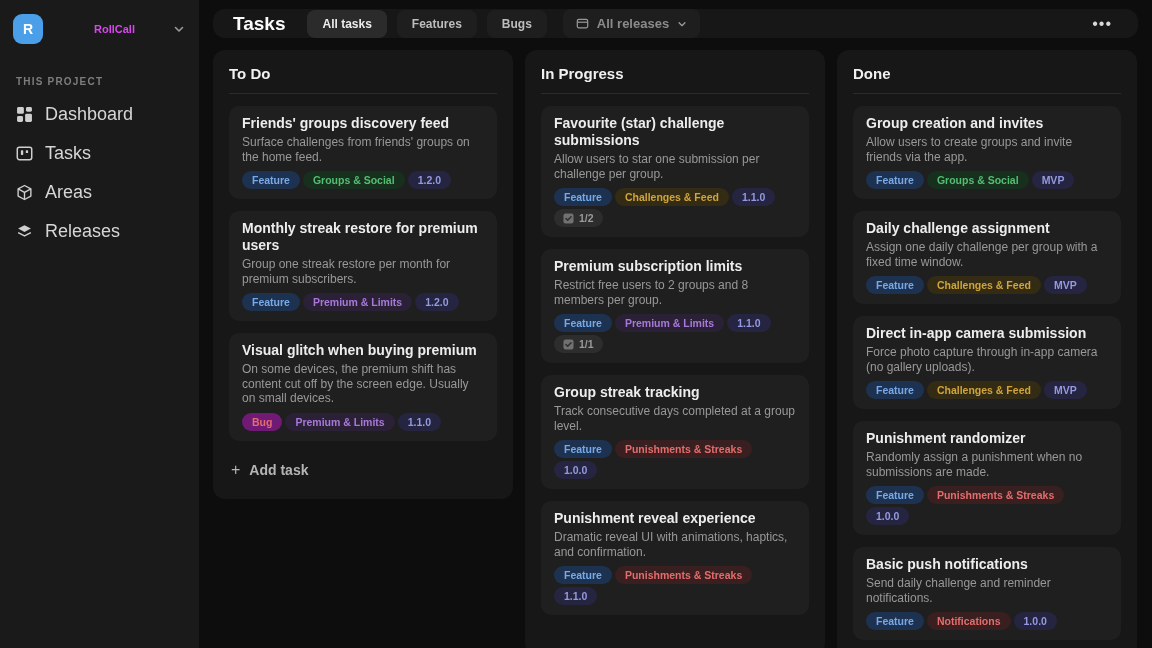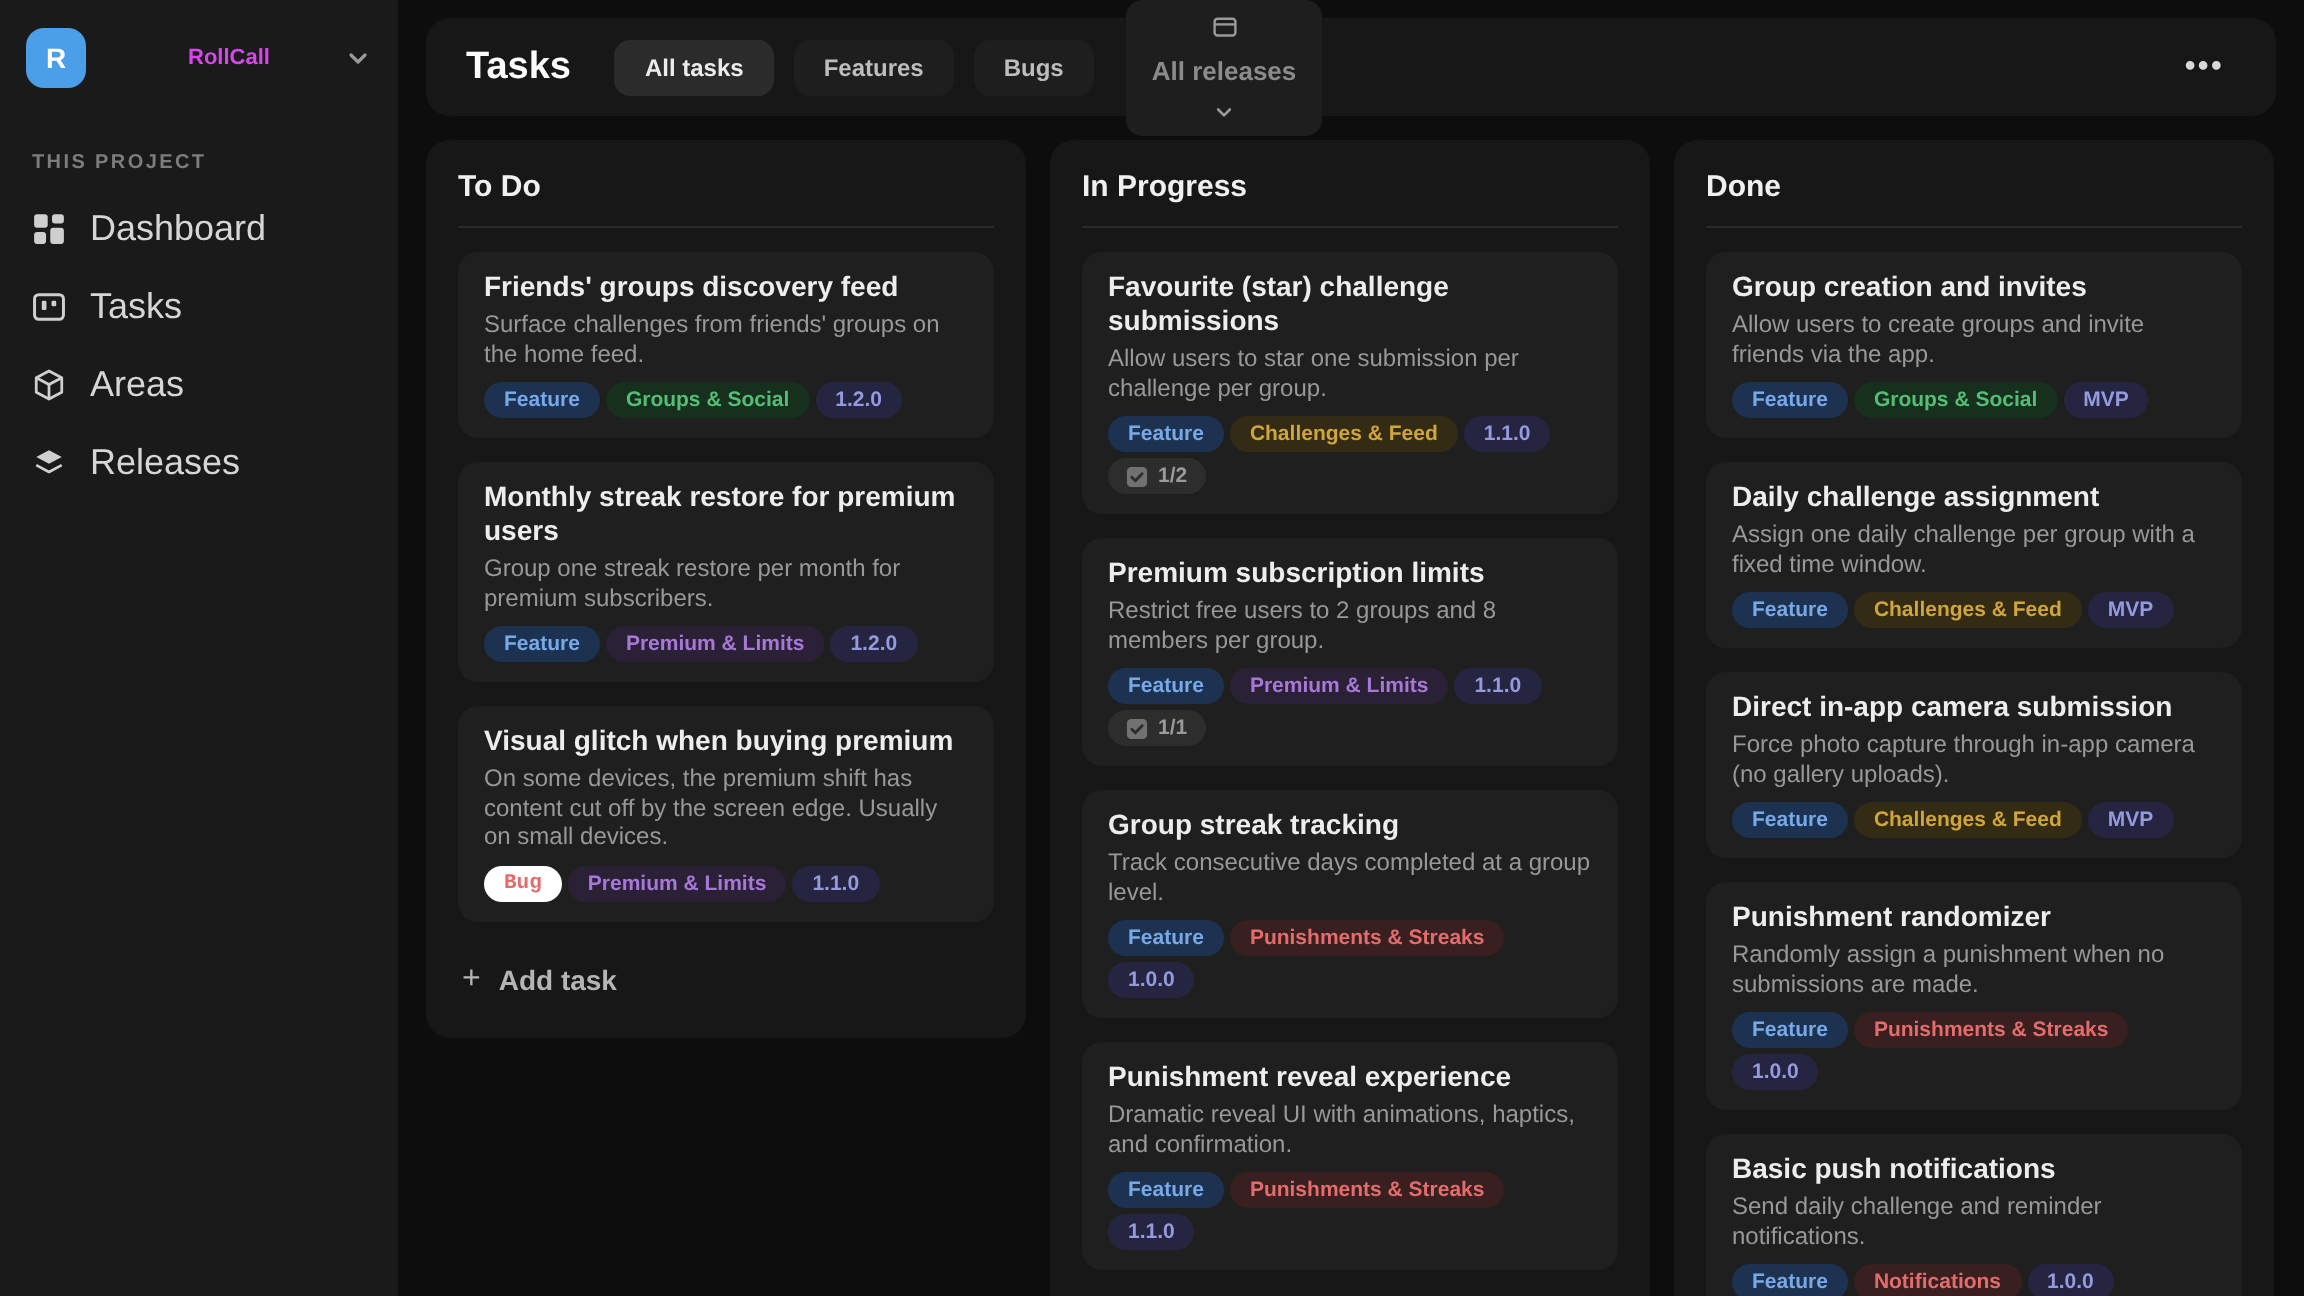--- a/index.html
+++ b/index.html
@@ -66,21 +66,20 @@
     padding:7px 15px; border-radius:8px;
   }
   .filter-btn.active { background:#2b2b2b; color:#ececec; }
   .release-btn {
     border:none; cursor:pointer;
     background:#1e1e1e; color:#8b8b8b;
     font-family:inherit; font-size:13px; font-weight:bold;
     padding:7px 13px; border-radius:8px;
     display:flex; align-items:center; gap:8px;
     margin-left:6px;
-    flex-direction:column;
   }
   .topbar-menu {
     margin-left:auto;
     background:none; border:none; cursor:pointer;
     color:#d8d8d8; font-size:16px; letter-spacing:1px;
     padding:4px 6px; line-height:1;
   }
   
   .board { display:flex; gap:12px; align-items:flex-start; }
   .column {
@@ -228,21 +227,21 @@
           <div class="tag-row">
             <span class="tag" style="background: rgb(29, 50, 80); color: rgb(119, 169, 232);">Feature</span>
             <span class="tag" style="background: rgb(43, 33, 55); color: rgb(168, 120, 216);">Premium &amp; Limits</span>
             <span class="tag" style="background: rgb(37, 37, 65); color: rgb(149, 153, 222);">1.2.0</span>
           </div>
         </div>
         <div class="card">
           <div class="card-title">Visual glitch when buying premium</div>
           <div class="card-desc">On some devices, the premium shift has content cut off by the screen edge. Usually on small devices.</div>
           <div class="tag-row">
-            <span class="tag" style="background: #ffffff; color: rgb(227, 109, 109); font-family: Liberation Mono, monospace;">Bug</span>
+            <span class="tag" style="background: #701a75; color: rgb(227, 109, 109);">Bug</span>
             <span class="tag" style="background: rgb(43, 33, 55); color: rgb(168, 120, 216);">Premium &amp; Limits</span>
             <span class="tag" style="background: rgb(37, 37, 65); color: rgb(149, 153, 222);">1.1.0</span>
           </div>
         </div>
         <button class="add-task">
           <span class="plus">+</span>
           <span>Add task</span>
         </button>
       </div>
       <div class="column">

